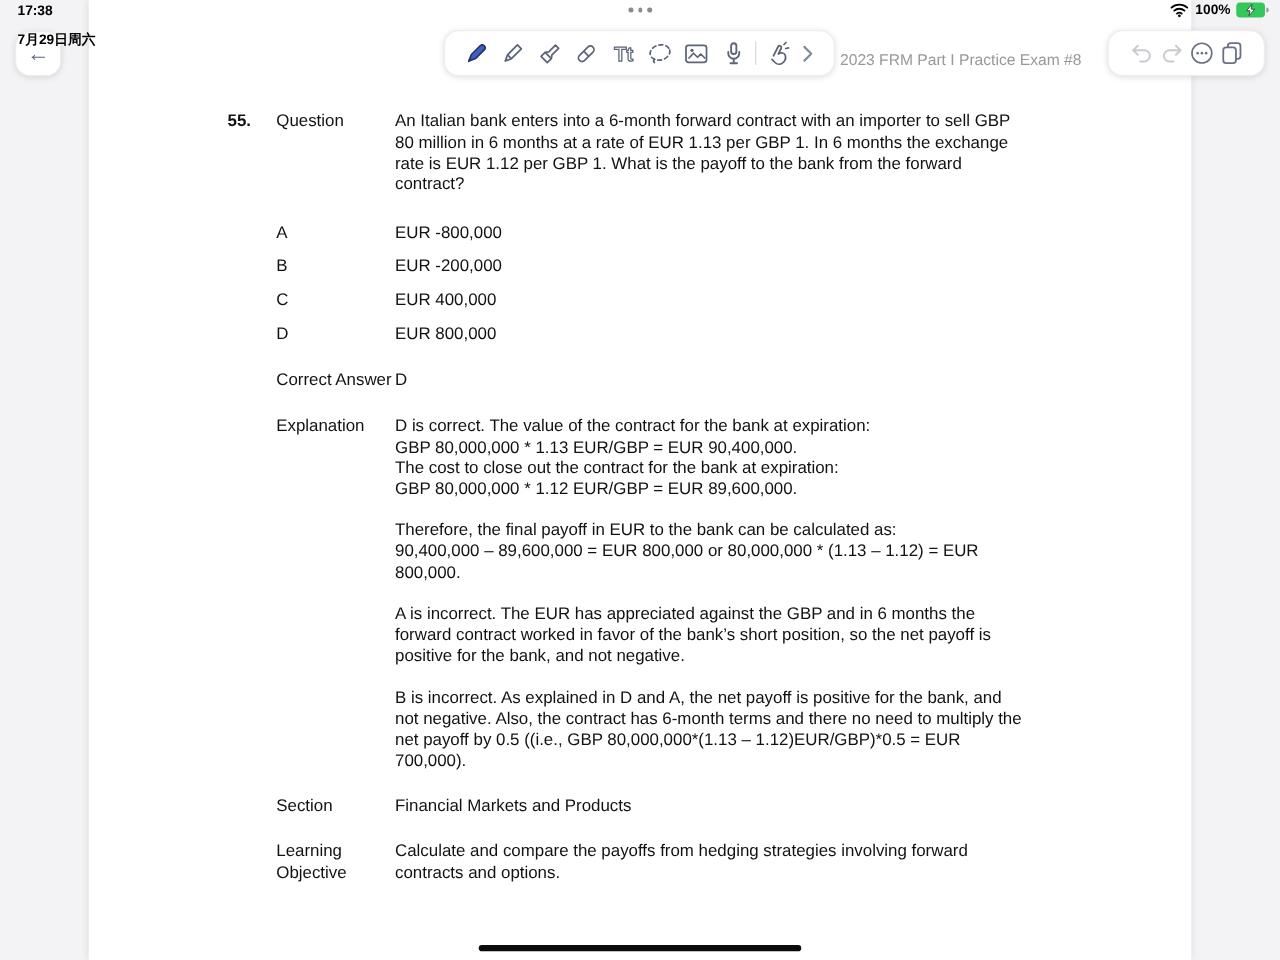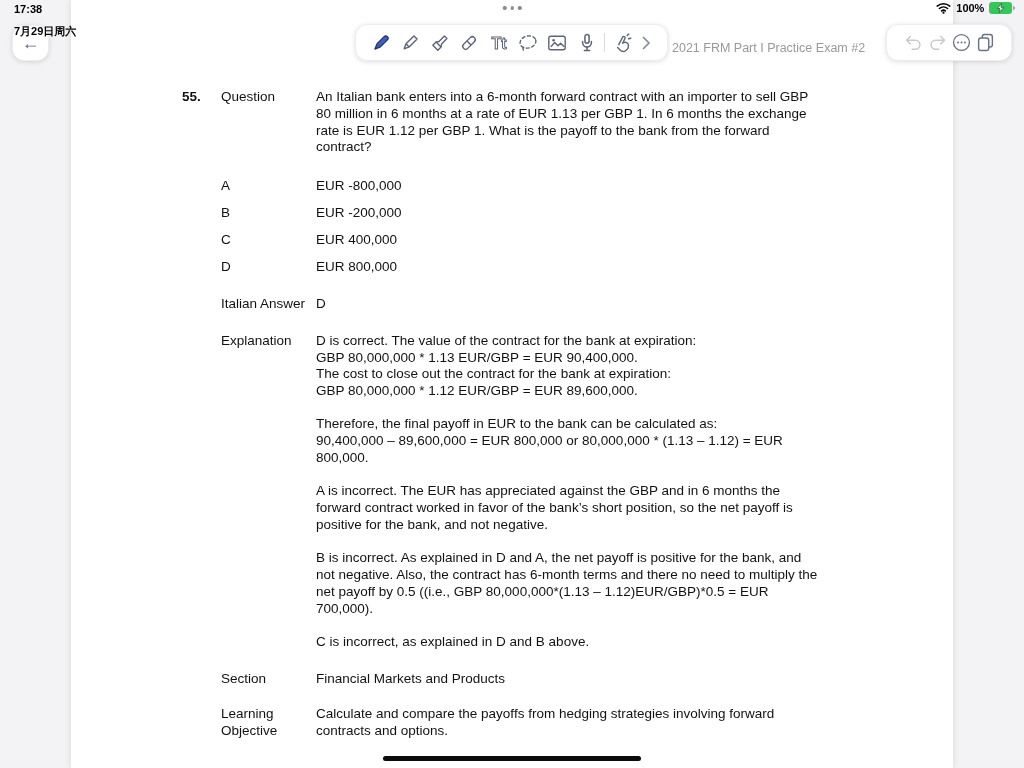--- a/index.html
+++ b/index.html
@@ -109,21 +109,21 @@
       <div>EUR 400,000</div>
     </div>
     <div class="row row-opt">
       <div></div>
       <div>D</div>
       <div>EUR 800,000</div>
     </div>
 
     <div class="row row-correct">
       <div></div>
-      <div>Italian Answer</div>
+      <div>Correct Answer</div>
       <div>D</div>
     </div>
 
     <div class="row row-expl">
       <div></div>
       <div>Explanation</div>
       <div>
         <p class="expl-p pre">D is correct. The value of the contract for the bank at expiration:
 GBP 80,000,000 * 1.13 EUR/GBP = EUR 90,400,000.
 The cost to close out the contract for the bank at expiration:
@@ -131,21 +131,20 @@
         <p class="expl-p pre">Therefore, the final payoff in EUR to the bank can be calculated as:
 90,400,000 – 89,600,000 = EUR 800,000 or 80,000,000 * (1.13 – 1.12) = EUR
 800,000.</p>
         <p class="expl-p pre">A is incorrect. The EUR has appreciated against the GBP and in 6 months the
 forward contract worked in favor of the bank’s short position, so the net payoff is
 positive for the bank, and not negative.</p>
         <p class="expl-p pre">B is incorrect. As explained in D and A, the net payoff is positive for the bank, and
 not negative. Also, the contract has 6-month terms and there no need to multiply the
 net payoff by 0.5 ((i.e., GBP 80,000,000*(1.13 – 1.12)EUR/GBP)*0.5 = EUR
 700,000).</p>
-        <p class="expl-p pre">C is incorrect, as explained in D and B above.</p>
       </div>
     </div>
 
     <div class="row row-section">
       <div></div>
       <div>Section</div>
       <div>Financial Markets and Products</div>
     </div>
 
     <div class="row row-lo">
@@ -282,21 +281,21 @@
     </svg>
   </div>
 
   <div class="toolbtn" style="width:14px;">
     <svg class="icn" width="9" height="14" viewBox="0 0 9 14">
       <path d="M1.5 1.5 L7 7 L1.5 12.5" fill="none" stroke="#828a99" stroke-width="1.7" stroke-linecap="round" stroke-linejoin="round"></path>
     </svg>
   </div>
 </div>
 
-<div class="doc-title">2021 FRM Part I Practice Exam #2</div>
+<div class="doc-title">2023 FRM Part I Practice Exam #8</div>
 
 <div class="card edit-card">
 
   <div class="toolbtn">
     <svg class="icn" width="21" height="21" viewBox="0 0 22 22">
       <g fill="none" stroke="#c7cad1" stroke-width="1.6" stroke-linecap="round" stroke-linejoin="round">
         <path d="M7.6 4.8 L3.8 8.6 L7.6 12.4"></path>
         <path d="M3.8 8.6 h9.2 a4.7 4.7 0 0 1 0 9.4 h-3.4"></path>
       </g>
     </svg>

